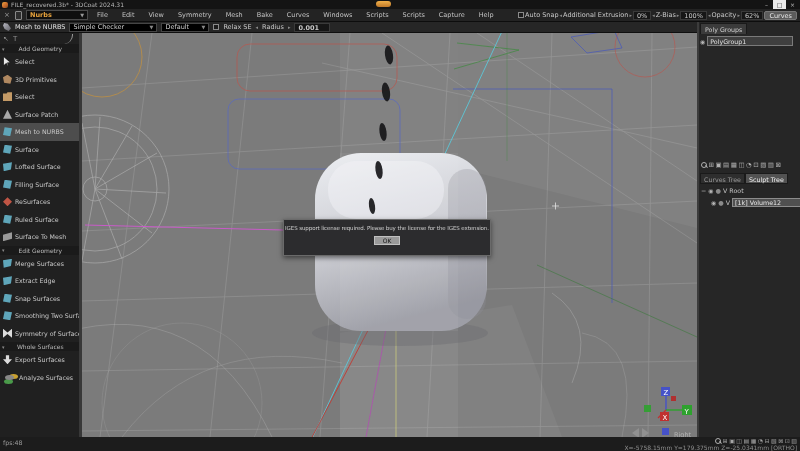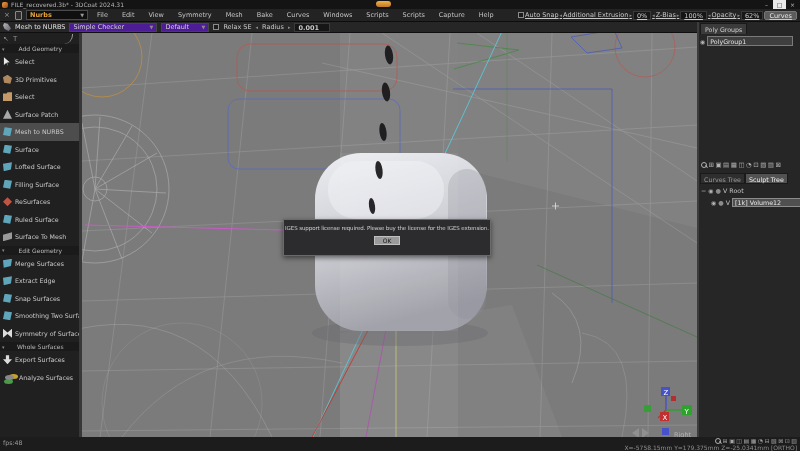--- a/index.html
+++ b/index.html
@@ -25,35 +25,35 @@
   .menubar { position:absolute; left:0; top:9px; width:800px; height:13px;
     background:#232323; border-bottom:1px solid #0d0d0d;
     display:flex; align-items:center; gap:4px; padding:0 3px; font-size:6.5px; }
   .mb-x { color:#999; font-size:7px; width:8px; text-align:center; }
   .mb-doc { width:7px; height:9px; border:1px solid #8a8a8a; background:#2e2e2e; border-radius:1px; }
   .mode-dd { display:flex; align-items:center; justify-content:space-between;
     width:62px; height:10px; background:#0f0f0f; border:1px solid #4a4a4a;
     color:#e8a33d; padding:0 3px; font-weight:bold; }
   .mode-dd .caret { color:#999; font-size:5px; }
   .menu-item { padding:0 5px; color:#c4c4c4; }
-  .mb-right { display:flex; align-items:center; gap:1px; margin-left:auto;text-decoration:underline; }
+  .mb-right { display:flex; align-items:center; gap:1px; margin-left:auto; }
   .chk { width:6px; height:6px; border:1px solid #8a8a8a; background:#1c1c1c; display:inline-block; }
   .spin-arrow { color:#8a8a8a; font-size:5px; }
   .val-box { background:#161616; border:1px solid #3a3a3a; padding:0 3px; height:9px;
     line-height:8px; color:#c8c8c8; }
   .colors-btn { background:#5c5c5c; border:1px solid #777; border-radius:2px;
     color:#e8e8e8; padding:0 4px; height:9px; line-height:8px; }
   
   .toolbar2 { position:absolute; left:0; top:22px; width:697px; height:11px;
     background:#262626; border-bottom:1px solid #0f0f0f;
     display:flex; align-items:center; gap:4px; padding:0 3px; font-size:6.5px; }
   .tool-ico { width:8px; height:8px; background:linear-gradient(135deg,#b9b9c2,#5f5f66);
     clip-path:polygon(15% 0,60% 10%,100% 70%,70% 100%,20% 75%,0 30%); }
   .dd { display:flex; align-items:center; justify-content:space-between;
-    background:#4c1d95; border:1px solid #454545; height:9px; padding:0 3px; color:#cfcfcf; }
+    background:#000000; border:1px solid #454545; height:9px; padding:0 3px; color:#cfcfcf; }
   .dd .caret { color:#888; font-size:5px; margin-left:4px; }
   
   .sidebar { position:absolute; left:0; top:33px; width:82px; height:404px;
     background:#202020; display:flex; flex-direction:column; }
   .sb-scroll { position:absolute; right:0; top:0; width:3px; height:100%; background:#383838; }
   .sb-top { height:11px; display:flex; align-items:center; gap:4px; padding:0 3px; color:#8f8f8f; }
   .sb-top .curve { width:9px; height:10px; border-right:1.5px solid #999;
     border-radius:0 0 9px 0; margin-left:auto; margin-right:6px; }
   .sb-head { height:9px; display:flex; align-items:center; background:#1a1a1a;
     color:#b9b9b9; font-size:6px; }

